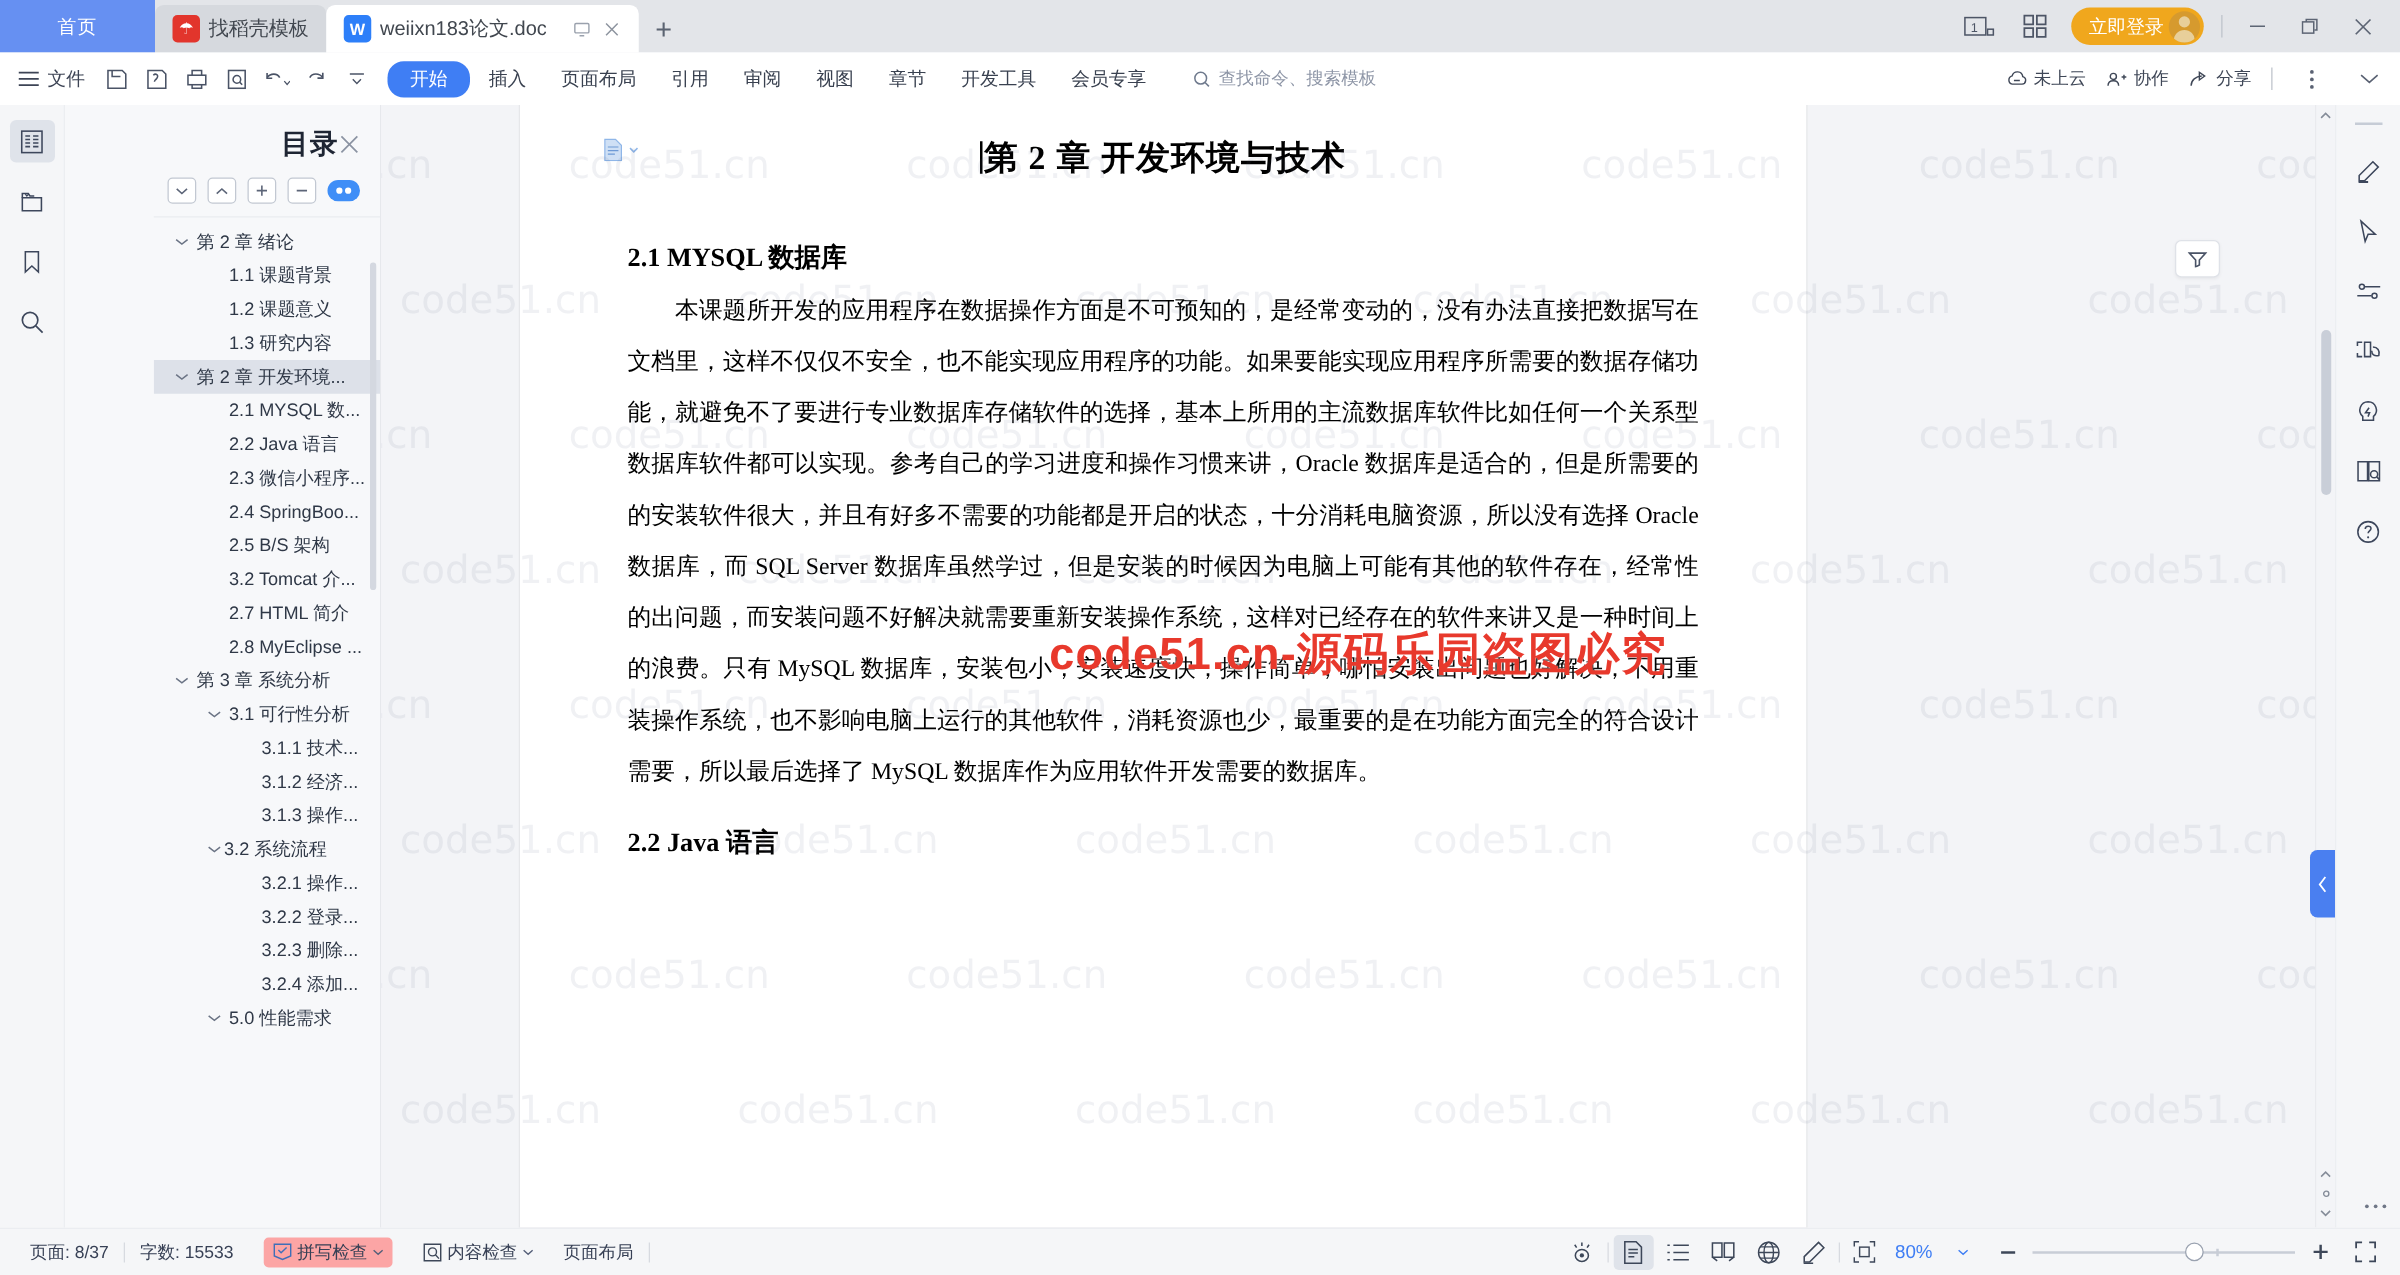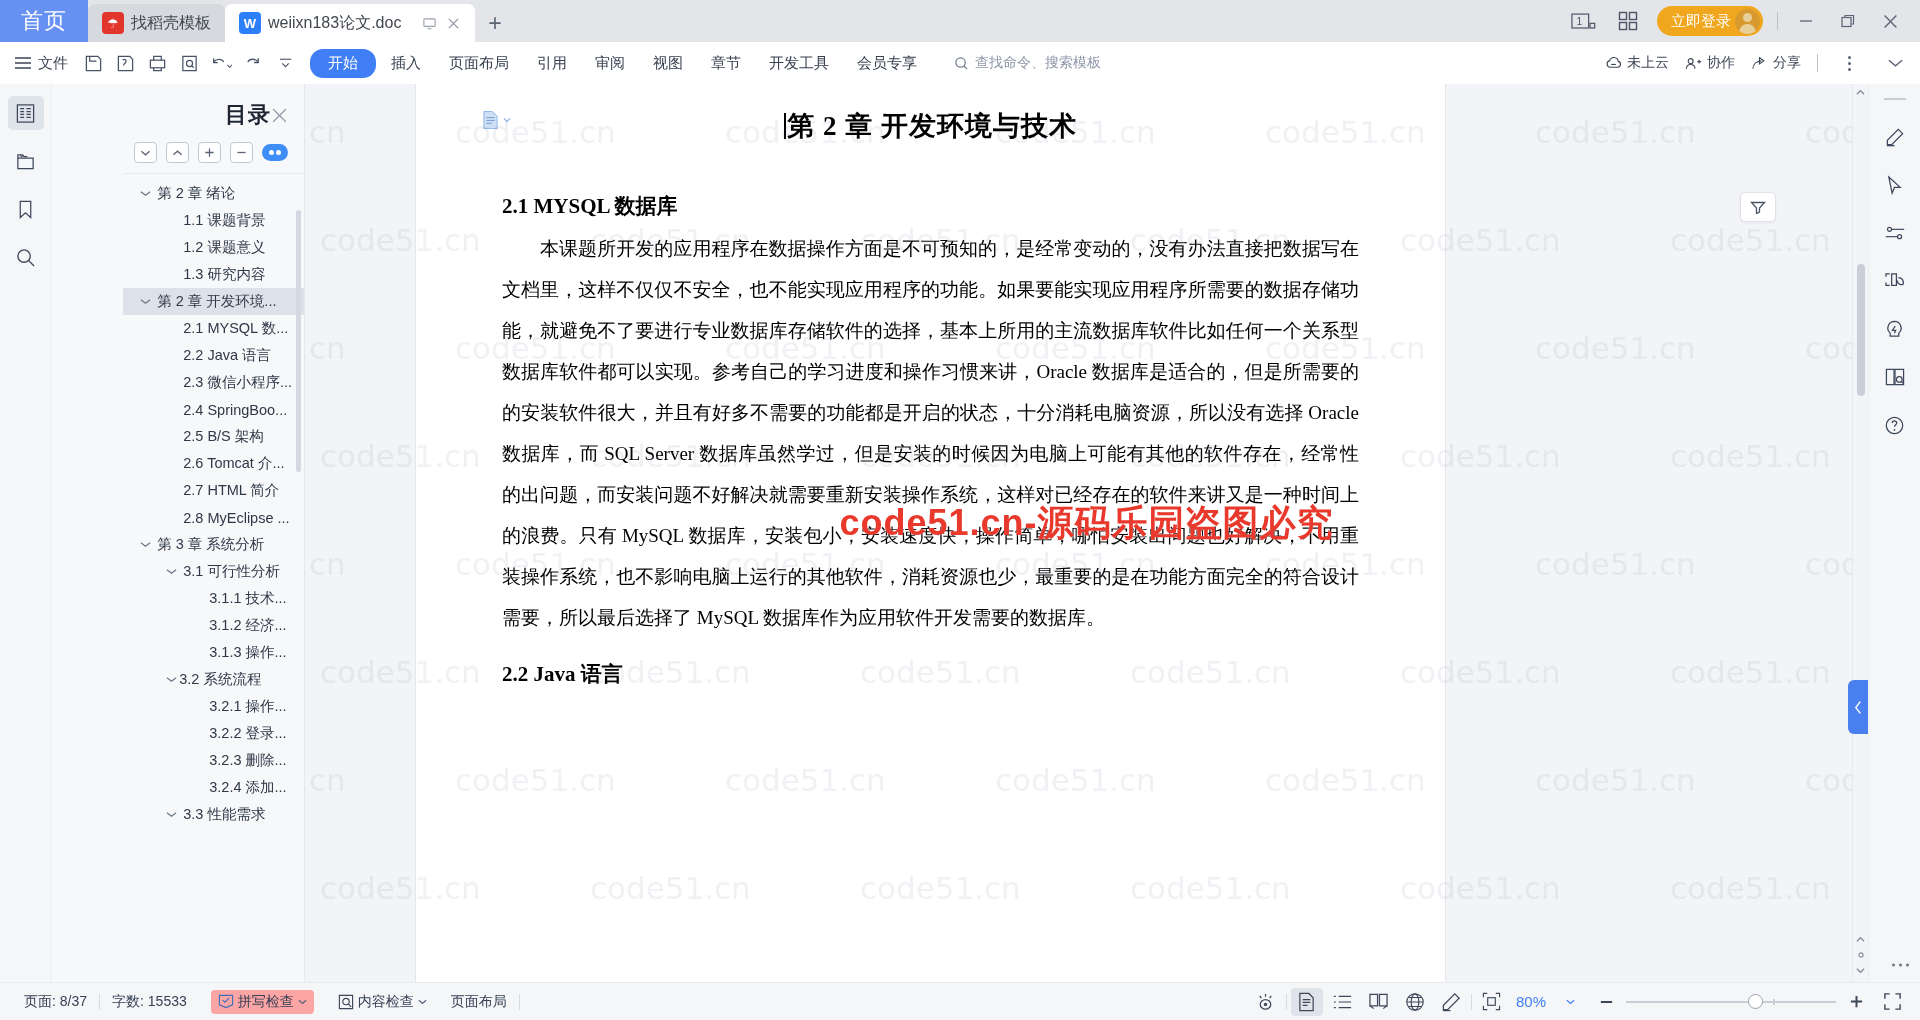--- a/index.html
+++ b/index.html
@@ -11,23 +11,23 @@
     color: #3b4559;
   }
   .app { position: relative; width: 1920px; height: 1020px; display: flex; flex-direction: column; }
 
   
   .tabbar {
     height: 42px; background: #e3e5e9; display: flex; align-items: flex-end;
     flex: 0 0 42px; position: relative;
   }
   .home-tab {
-    width: 88px; height: 42px; background: #6690f2; color: #fff;
+    width: 124px; height: 42px; background: #6690f2; color: #fff;
     display: flex; align-items: center; justify-content: center;
-    font-size: 22px; letter-spacing: 1px;
+    font-size: 15px; letter-spacing: 1px;
   }
   .tab {
     height: 38px; display: flex; align-items: center; gap: 7px;
     padding: 0 14px 0 14px; font-size: 16px; color: #41474f;
     border-radius: 7px 7px 0 0; position: relative; max-width: 260px;
   }
   .tab.inactive { background: #d6d9de; margin-bottom: 0; }
   .tab.active { background: #fff; min-width: 250px; }
   .tab .tab-ico { width: 22px; height: 22px; border-radius: 4px; flex: 0 0 22px;
      display: flex; align-items: center; justify-content: center; font-size: 13px; color:#fff; font-weight: bold;}
@@ -448,21 +448,21 @@
             <div class="ol-item">
               <span class="ol-arrow" style="margin-left: 40px;"></span>
               <span style="margin-left: 4px;">2.4 SpringBoo...</span>
             </div>
             <div class="ol-item">
               <span class="ol-arrow" style="margin-left: 40px;"></span>
               <span style="margin-left: 4px;">2.5 B/S 架构</span>
             </div>
             <div class="ol-item">
               <span class="ol-arrow" style="margin-left: 40px;"></span>
-              <span style="margin-left: 4px;">2.6 Tomcat 介...</span>
+              <span style="margin-left: 4px;">3.2 Tomcat 介...</span>
             </div>
             <div class="ol-item">
               <span class="ol-arrow" style="margin-left: 40px;"></span>
               <span style="margin-left: 4px;">2.7 HTML 简介</span>
             </div>
             <div class="ol-item">
               <span class="ol-arrow" style="margin-left: 40px;"></span>
               <span style="margin-left: 4px;">2.8 MyEclipse ...</span>
             </div>
             <div class="ol-item">
@@ -516,21 +516,21 @@
             <div class="ol-item">
               <span class="ol-arrow" style="margin-left: 66px;"></span>
               <span style="margin-left: 4px;">3.2.4 添加...</span>
             </div>
             <div class="ol-item">
               <span class="ol-arrow" style="margin-left: 40px;">
                 <svg width="11" height="7" viewBox="0 0 12 7" fill="none" stroke="#6b7485" stroke-width="1.3">
                   <path d="M1 1.5l5 4 5-4"></path>
                 </svg>
               </span>
-              <span style="margin-left: 4px;">3.3 性能需求</span>
+              <span style="margin-left: 4px;">5.0 性能需求</span>
             </div>
           </div>
         <div class="ol-scroll"></div>
       </div>
     </div>
 
     <div class="canvas">
       <div class="page">
 
         <div class="doc-ico">

